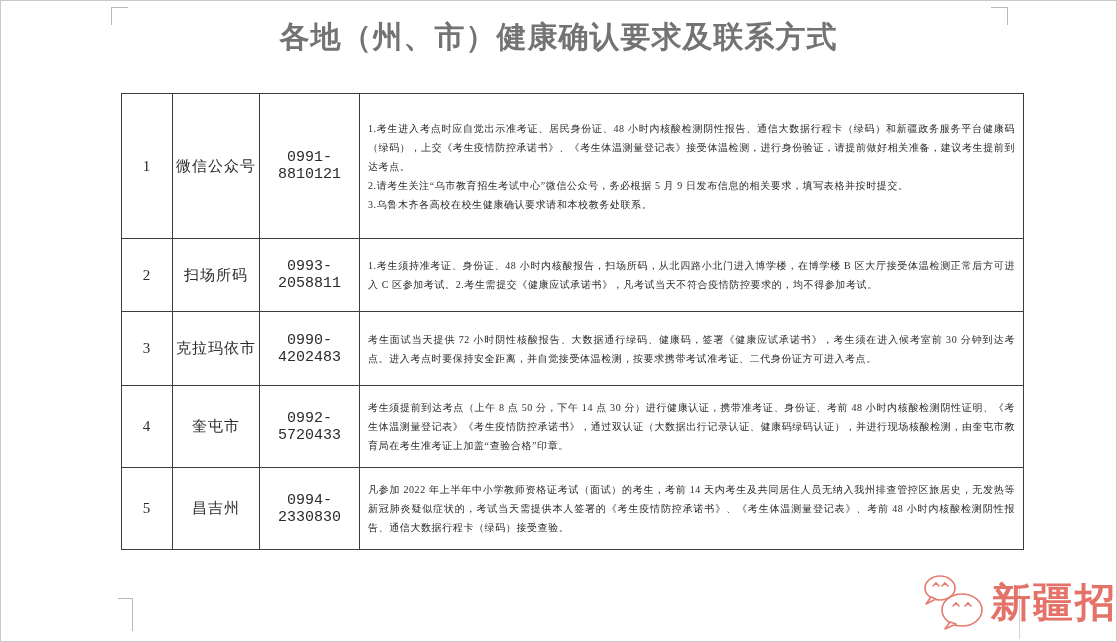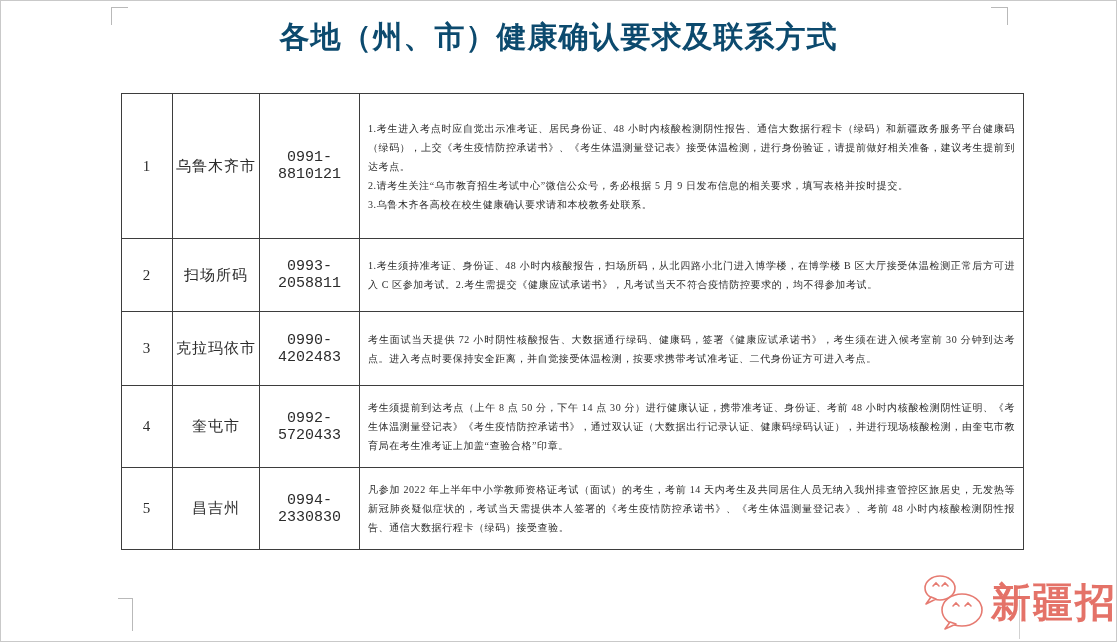--- a/index.html
+++ b/index.html
@@ -9,21 +9,21 @@
     border:1px solid #c9c9c9;
     box-sizing:border-box;
     position:relative;
     font-family:"Liberation Serif","DejaVu Serif",serif;
     color:#2b2b2b;
     overflow:hidden;
   }
   .page-title{
     position:absolute;top:16px;left:0;right:0;
     text-align:center;
-    font-size:30px;font-weight:bold;color:#0c4a6e;
+    font-size:30px;font-weight:bold;color:#737373;
     letter-spacing:1px;
   }
   
   .corner{position:absolute;width:16px;height:17px;}
   .corner-tl{left:110px;top:6px;border-left:1px solid #b9b9b9;border-top:1px solid #b9b9b9;}
   .corner-tr{left:990px;top:6px;border-right:1px solid #b9b9b9;border-top:1px solid #b9b9b9;}
   .corner-bl{left:117px;top:597px;width:14px;height:32px;border-top:1px solid #b9b9b9;border-right:1px solid #b9b9b9;}
   .stray-vline{position:absolute;left:1018px;top:585px;width:1px;height:53px;background:#d2d2d2;}
 
   table.req-table{
@@ -92,21 +92,21 @@
 <table class="req-table">
   <colgroup>
     <col class="c-no">
       <col class="c-bureau">
       <col class="c-phone">
       <col class="c-req">
   </colgroup>
   <tbody>
   <tr class="h-r1">
     <td class="center">1</td>
-    <td class="center">乌鲁木齐市</td>
+    <td class="center">微信公众号</td>
     <td class="center phone">0991-8810121</td>
     <td class="req">1.考生进入考点时应自觉出示准考证、居民身份证、48 小时内核酸检测阴性报告、通信大数据行程卡（绿码）和新疆政务服务平台健康码（绿码），上交《考生疫情防控承诺书》、《考生体温测量登记表》接受体温检测，进行身份验证，请提前做好相关准备，建议考生提前到达考点。
 2.请考生关注“乌市教育招生考试中心”微信公众号，务必根据 5 月 9 日发布信息的相关要求，填写表格并按时提交。
 3.乌鲁木齐各高校在校生健康确认要求请和本校教务处联系。</td>
   </tr>
   <tr class="h-r2">
     <td class="center">2</td>
     <td class="center">扫场所码</td>
     <td class="center phone">0993-2058811</td>
     <td class="req">1.考生须持准考证、身份证、48 小时内核酸报告，扫场所码，从北四路小北门进入博学楼，在博学楼 B 区大厅接受体温检测正常后方可进入 C 区参加考试。2.考生需提交《健康应试承诺书》，凡考试当天不符合疫情防控要求的，均不得参加考试。</td>

